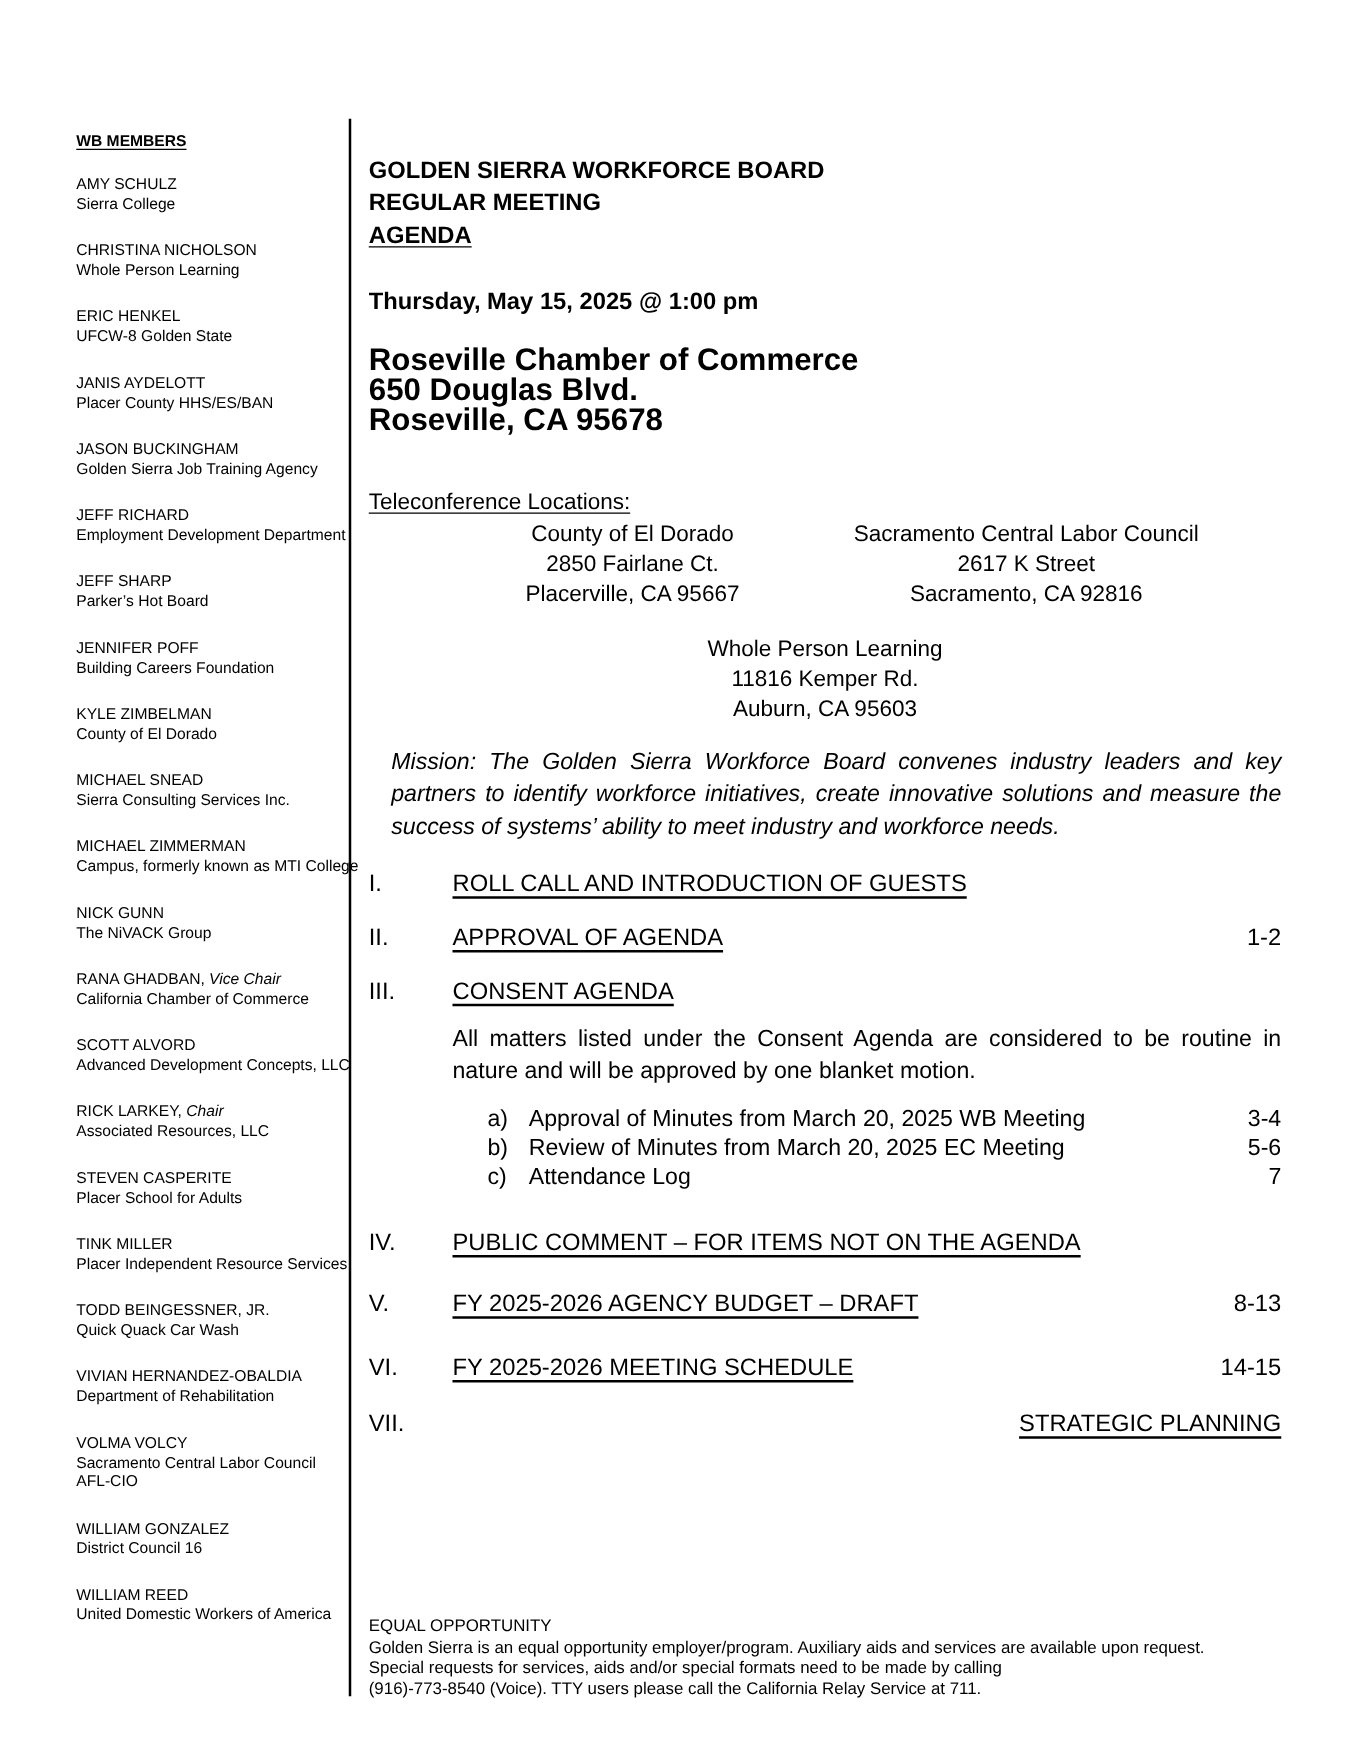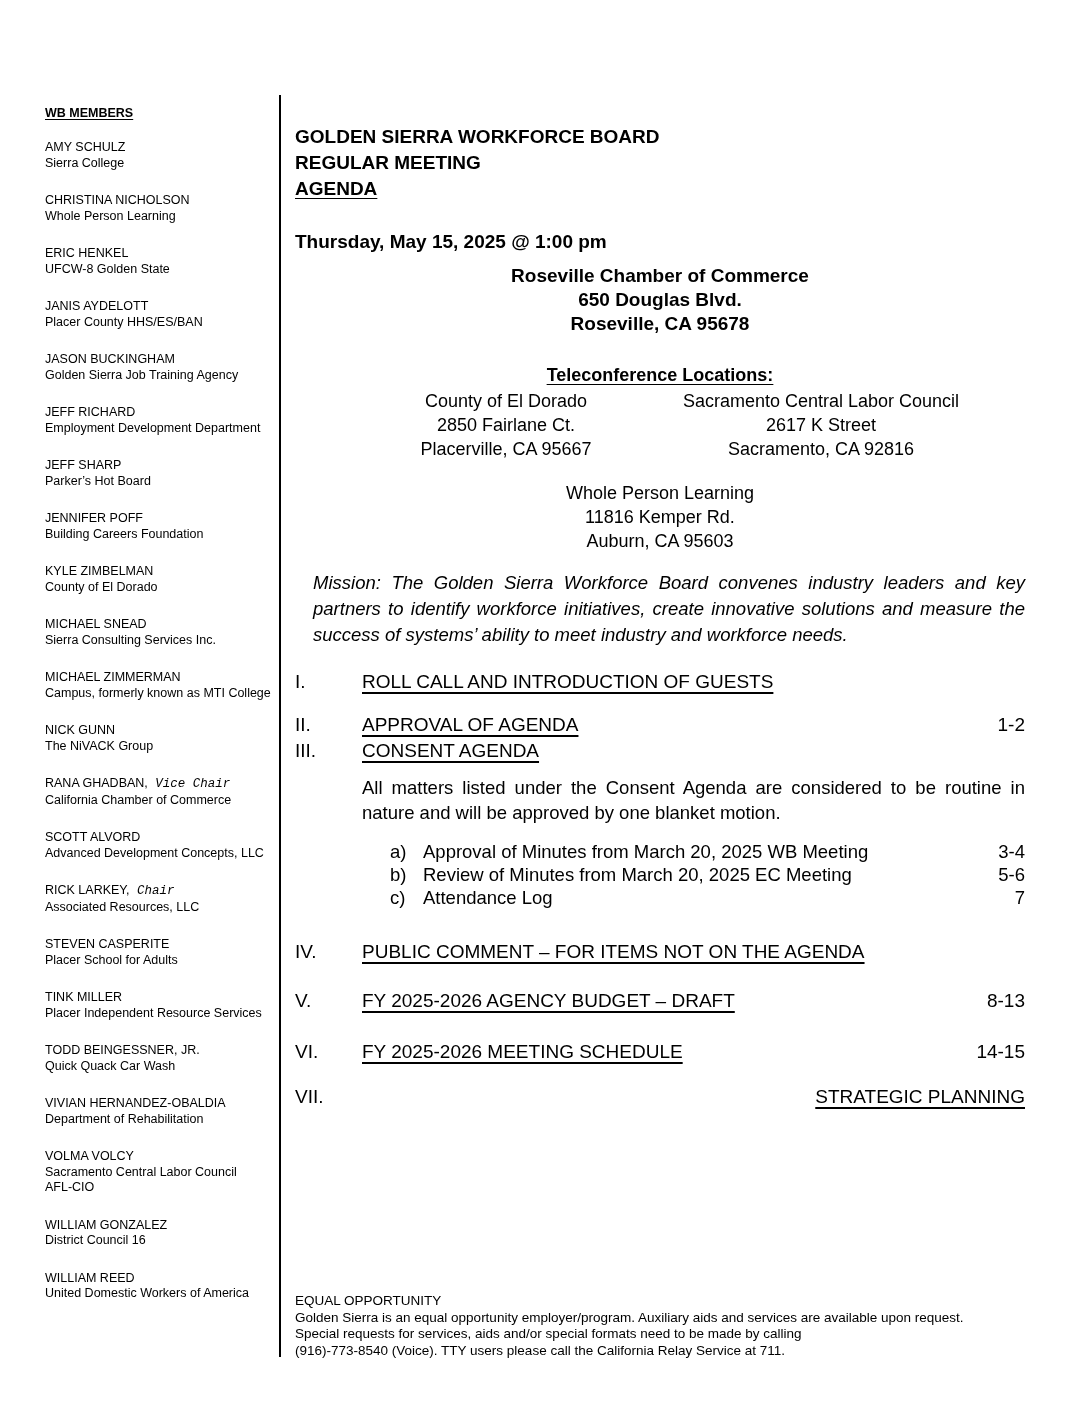--- a/index.html
+++ b/index.html
@@ -9,38 +9,38 @@
     height: 1408px;
     background: #ffffff;
     color: #000000;
     font-family: "Liberation Sans", sans-serif;
     overflow: hidden;
   }
 
   
   .sidebar {
     position: absolute;
-    left: 45px;
+    left: 61px;
     top: 105px;
     width: 235px;
   }
   .sidebar-heading {
     font-size: 12.5px;
     font-weight: bold;
     text-decoration: underline;
     text-underline-offset: 2px;
     line-height: 16px;
     margin-bottom: 19px;
   }
   .member {
     font-size: 12.5px;
     line-height: 15.5px;
     margin-bottom: 22px;
   }
-  .member .role { font-style: italic; font-family: Liberation Mono, monospace; }
+  .member .role { font-style: italic; }
 
   .divider {
     position: absolute;
     left: 279px;
     top: 95px;
     width: 2px;
     height: 1262px;
     background: #000000;
   }
 
@@ -60,30 +60,29 @@
   }
   .u { text-decoration: underline; text-underline-offset: 3px; }
   .datetime {
     margin-top: 28px;
     text-align: left;
     font-weight: bold;
     font-size: 19px;
     line-height: 24px;
   }
   .venue {
-    margin-top: 10px;
-    text-align: center;
+    margin-top: 22px;
     font-weight: bold;
-    font-size: 19px;
+    font-size: 25px;
     line-height: 24px;
   }
   .tele-heading {
-    margin-top: 28px;
-    text-align: center;
-    font-weight: bold;
+    margin-top: 42px;
+    text-align: left;
+    font-weight: normal;
     font-size: 18px;
     line-height: 22px;
   }
   .tele-cols {
     position: relative;
     margin-top: 3px;
     height: 72px;
     font-size: 18px;
     line-height: 24px;
   }
@@ -310,21 +309,21 @@
     <div class="agenda-title">ROLL CALL AND INTRODUCTION OF GUESTS</div>
 
   </div>
 
   <div class="agenda-row" style="margin-top: 22px;">
     <div class="agenda-num">II.</div>
     <div class="agenda-title">APPROVAL OF AGENDA</div>
     <div class="agenda-pages">1-2</div>
   </div>
 
-  <div class="agenda-row" style="margin-top: 5px;">
+  <div class="agenda-row" style="margin-top: 22px;">
     <div class="agenda-num">III.</div>
     <div class="agenda-title">CONSENT AGENDA</div>
 
   </div>
 <p class="consent-body">All matters listed under the Consent Agenda are considered to be routine in nature and will be approved by one blanket motion.</p>
         <div class="subitems">
   <div class="subitem">
     <div class="subitem-label">a)</div>
     <div class="subitem-text">Approval of Minutes from March 20, 2025 WB Meeting</div>
     <div class="agenda-pages">3-4</div>

